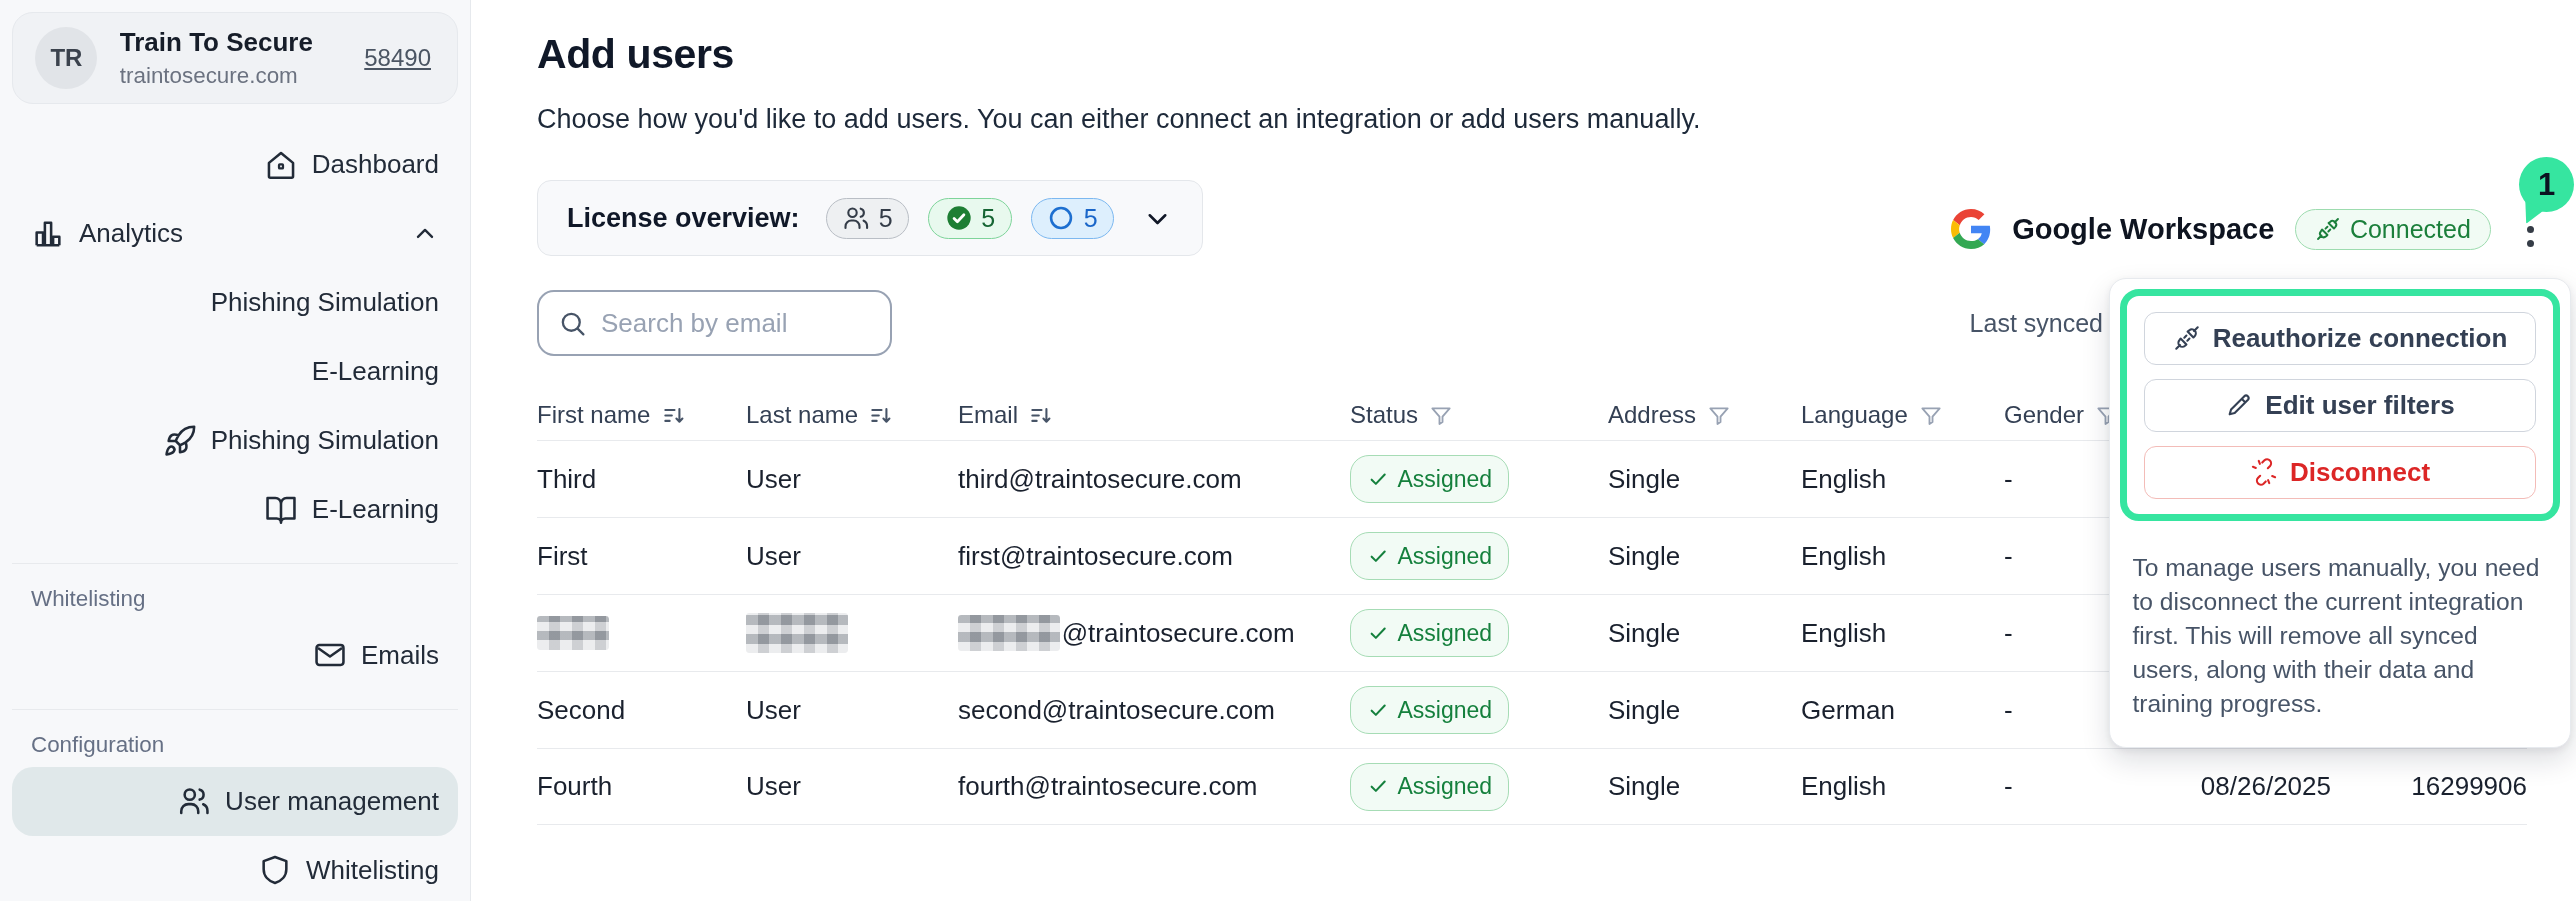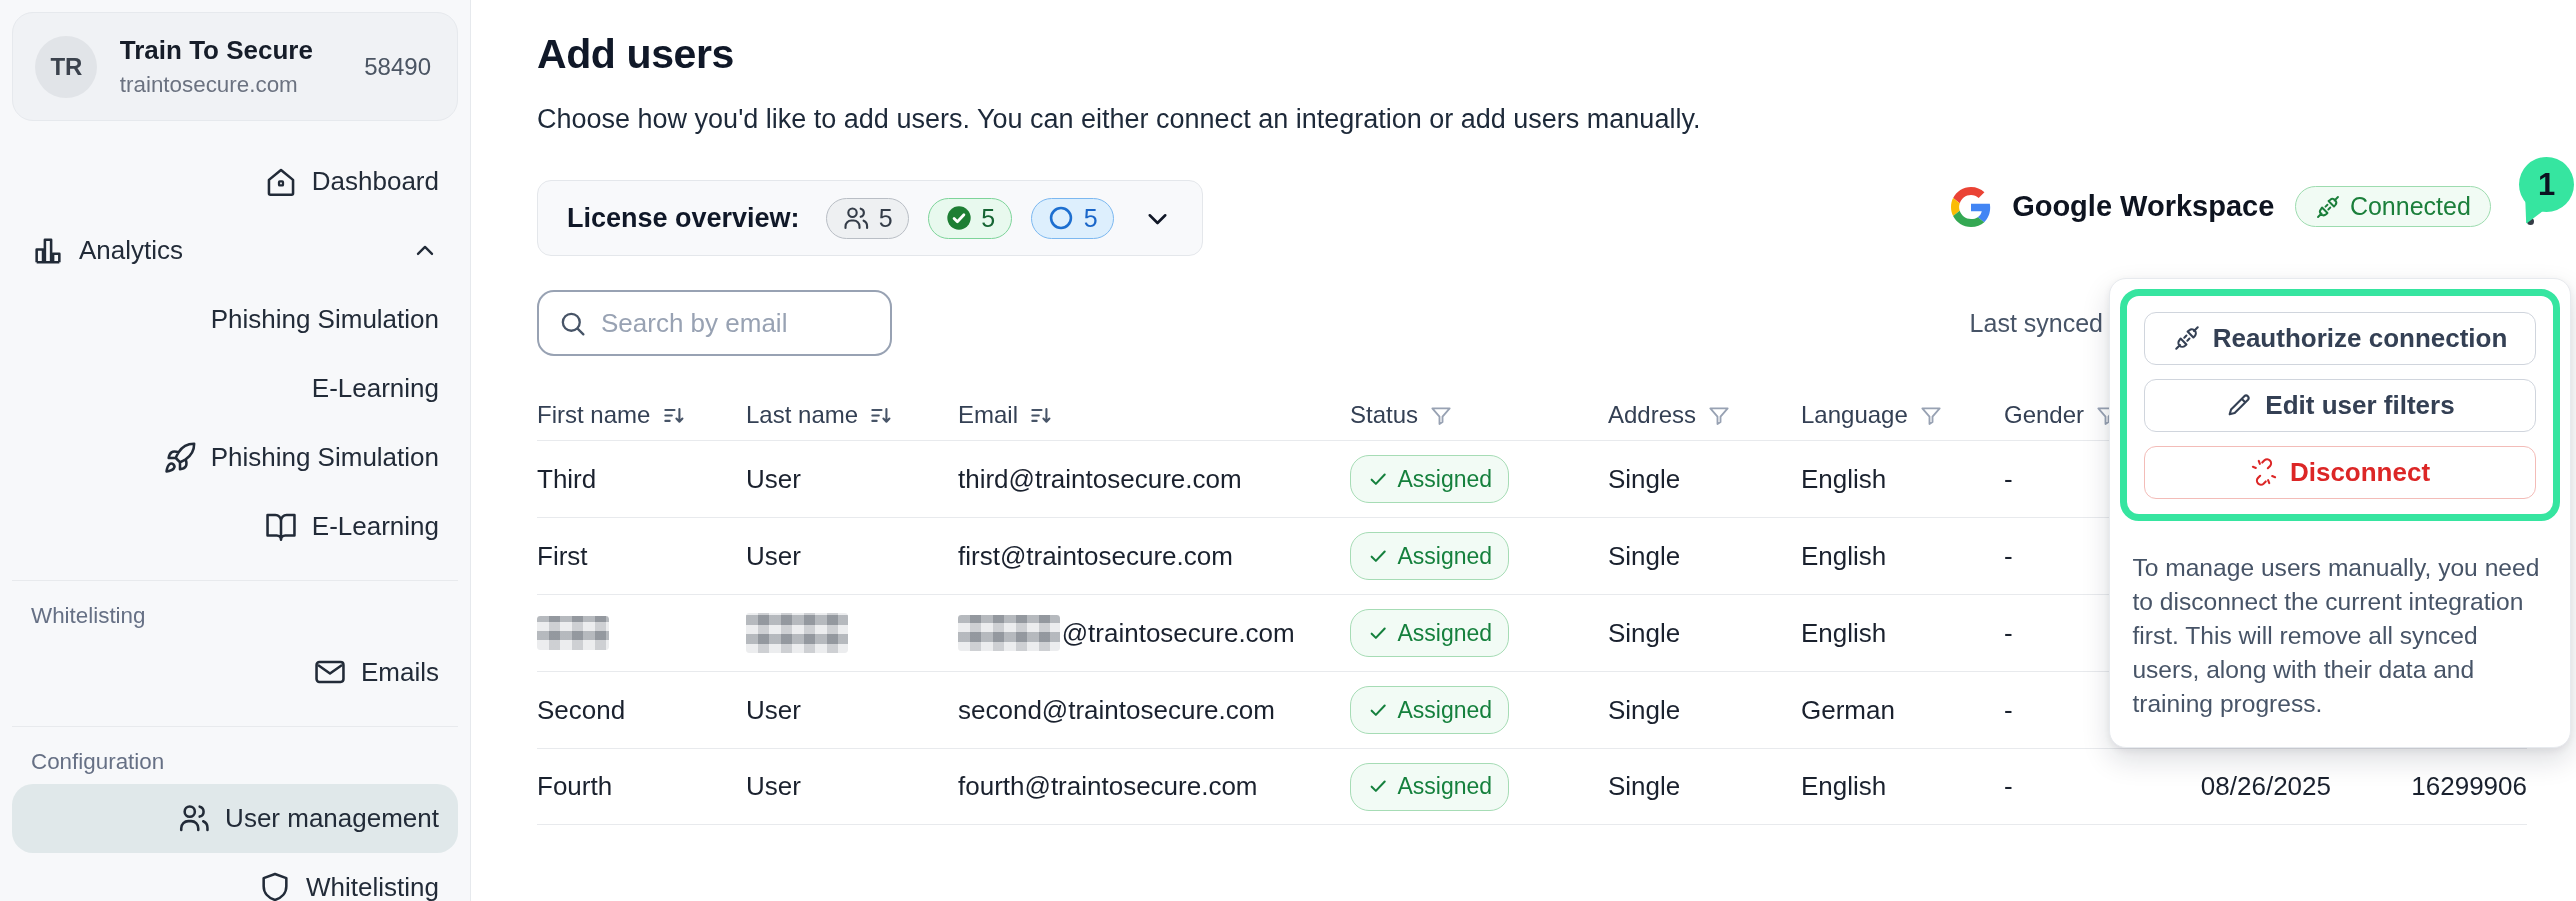--- a/index.html
+++ b/index.html
@@ -2,44 +2,44 @@
 <html style="font-size:14px"><head>
 <meta charset="utf-8">
 <style>
   * { margin:0; padding:0; box-sizing:border-box; }
   html,body { width:2576px; height:902px; overflow:hidden; background:#ffffff;
     font-family:"Liberation Sans", sans-serif; color:#111827; }
   .app { position:relative; width:2576px; height:902px; display:flex; }
 
   
   .sidebar { width:471px; height:100%; background:#f7f8fa; border-right:1.7px solid #e6e9ed; flex:0 0 auto; }
-  .ws-card { margin:12px; height:109px; background:#f0f2f5; border:1.7px solid #e6e9ed; border-radius:21px;
+  .ws-card { margin:12px; height:92px; background:#f0f2f5; border:1.7px solid #e6e9ed; border-radius:21px;
     display:flex; align-items:center; gap:22.4px; padding:0 26px 0 22.4px; }
   .avatar { width:62px; height:62px; border-radius:50%; background:#e1e4e8; color:#3b424d;
     display:flex; align-items:center; justify-content:center; font-size:24px; font-weight:700; flex:0 0 auto; }
   .ws-text { flex:1; min-width:0; }
   .ws-name { font-size:26px; font-weight:600; color:#161d29; }
   .ws-domain { font-size:22.4px; color:#6b7280; margin-top:5.2px; }
-  .ws-count { font-size:24px; color:#4b5563; }
+  .ws-count { font-size:24px; color:#4b5563;text-decoration:underline; }
   .nav { margin-top:26px; }
   .nav-item { height:69px; margin:0 12px; padding:0 19px; border-radius:21px;
     display:flex; align-items:center; gap:14px; font-size:26px; font-weight:500; color:#222b38; cursor:pointer;justify-content:flex-end; }
   .nav-item svg { width:34px; height:34px; flex:0 0 auto; }
   .nav-item.selected { background:#e0e8ea; }
   .nav-sub { padding-left:67px; }
   .nav-item .spacer { flex:1; }
   .nav-section { margin:22.4px 0 8.6px 31px; font-size:22.4px; color:#667085; }
   .nav-divider { border-top:1.7px solid #e8eaed; margin:19px 12px; }
 
   
   .main { flex:1; padding:31px 33px 0 66px; position:relative; }
   h1.page-title { font-size:41px; font-weight:700; color:#101828; letter-spacing:-0.4px; }
   .page-subtitle { margin-top:26px; font-size:27px; color:#1d2939; }
 
-  .bar-row { margin-top:45px; display:flex; align-items:flex-start; }
+  .bar-row { margin-top:45px; display:flex; align-items:flex-end; }
   .license-bar { display:inline-flex; align-items:center; gap:19px; height:76px; padding:0 29px;
     background:#f8f9fb; border:1.7px solid #e4e7eb; border-radius:14px; }
   .license-label { font-size:27px; font-weight:700; color:#101828; margin-right:7px; }
   .pill { display:inline-flex; align-items:center; gap:8.6px; height:41px; padding:0 15.5px; border-radius:21px; font-size:25px; }
   .pill-gray  { background:#eef0f2; border:1.7px solid #b9bec5; color:#343c48; }
   .pill-green { background:#e8f9ee; border:1.7px solid #7ed49a; color:#166534; }
   .pill-blue  { background:#ddefFD; border:1.7px solid #7cb8f0; color:#1a66c9; }
   .pill svg { width:28px; height:28px; }
   .chevron-btn { margin-left:8.6px; display:flex; align-items:center; cursor:pointer; }
   .chevron-btn svg { width:31px; height:31px; }

